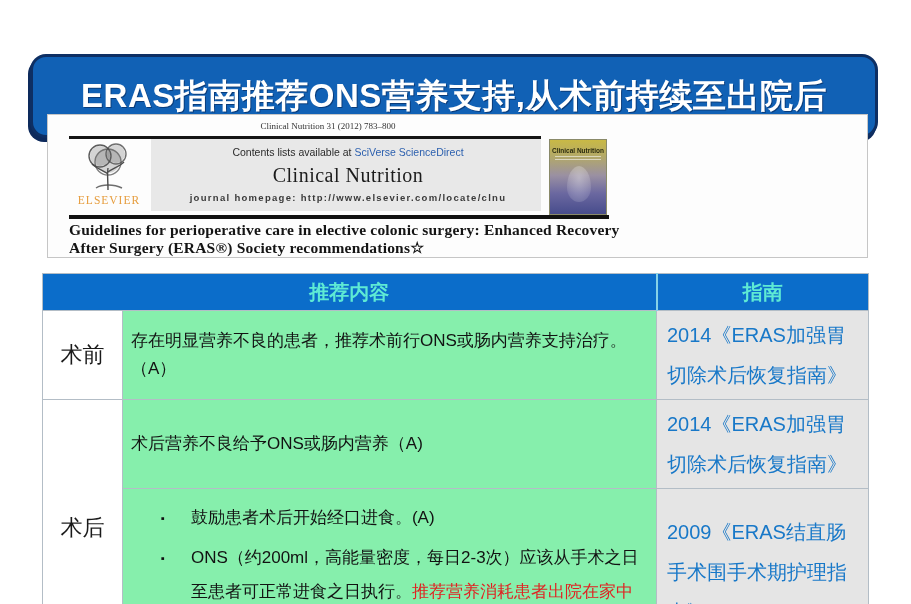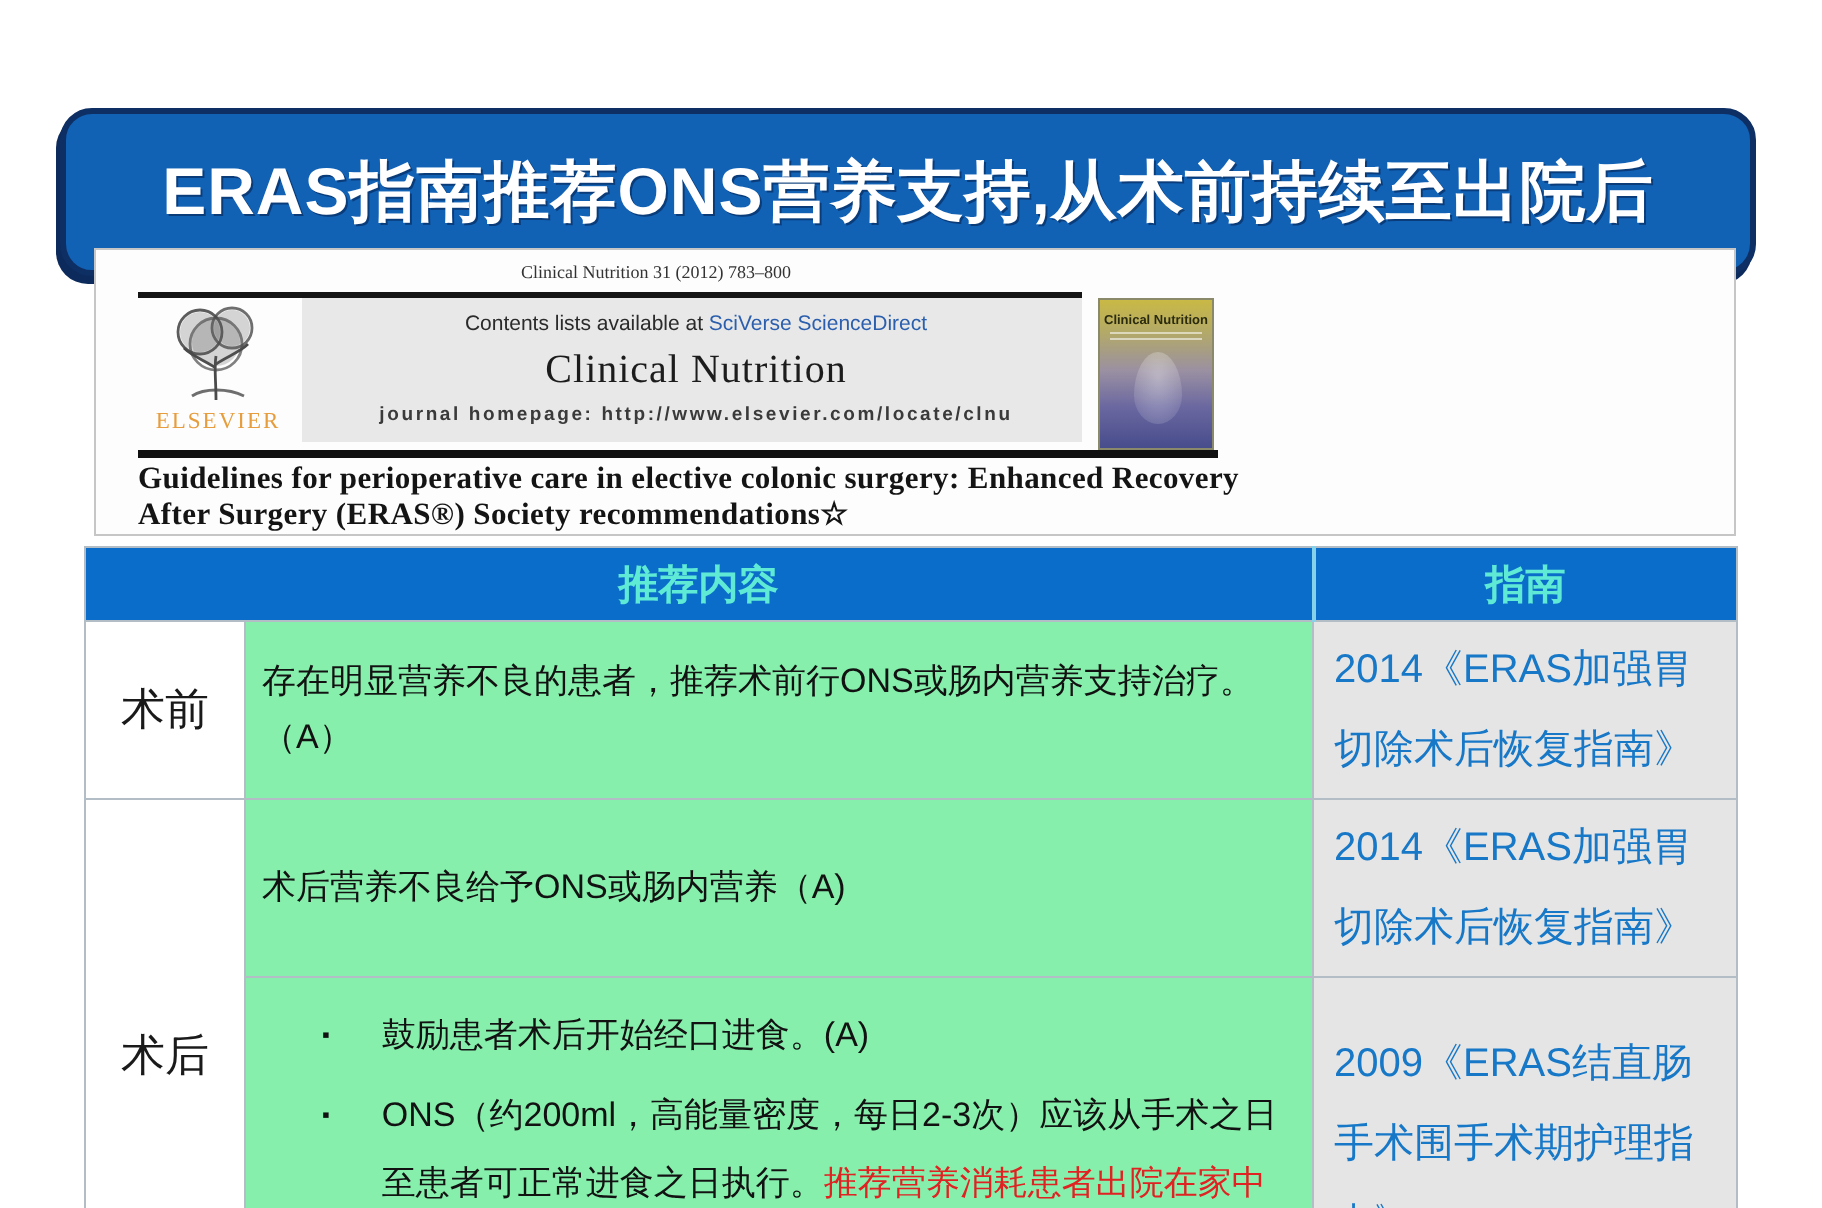--- a/index.html
+++ b/index.html
@@ -8,21 +8,21 @@
 
   
   .banner{position:absolute;left:30px;top:10px;width:848px;height:84px;box-sizing:border-box;
           background:#1161b5;border:3px solid #0e2f63;border-radius:16px;
           box-shadow:-2px 4px 0 #0d2a5c;
           display:flex;align-items:center;justify-content:center;margin-top:44px;}
   .banner .title{color:#ffffff;font-size:33px;font-weight:bold;letter-spacing:0.5px;
                  text-shadow:1px 1px 0 #0a3c7a;white-space:nowrap;}
 
   
-  .journal{position:absolute;left:47px;top:124px;width:821px;height:144px;box-sizing:border-box;
+  .journal{position:absolute;left:47px;top:114px;width:821px;height:144px;box-sizing:border-box;
            background:#fdfdfd;border:1px solid #c6c6c6;}
   .jr-citation{position:absolute;left:0;top:6px;width:560px;text-align:center;
                font-family:"Liberation Serif","DejaVu Serif",serif;font-size:9px;color:#333;}
   .jr-bar-top{position:absolute;left:21px;top:21px;width:472px;height:3px;background:#151515;}
   .jr-bar-bottom{position:absolute;left:21px;top:100px;width:540px;height:4px;background:#111;}
   .jr-graybox{position:absolute;left:103px;top:24px;width:390px;height:72px;background:#e8e8e8;
               display:flex;flex-direction:column;align-items:center;justify-content:space-between;
               padding:7px 0 8px 4px;box-sizing:border-box;}
   .jr-contents{font-size:10.5px;color:#2b2b2b;}
   .jr-contents .link{color:#2b5fae;}

